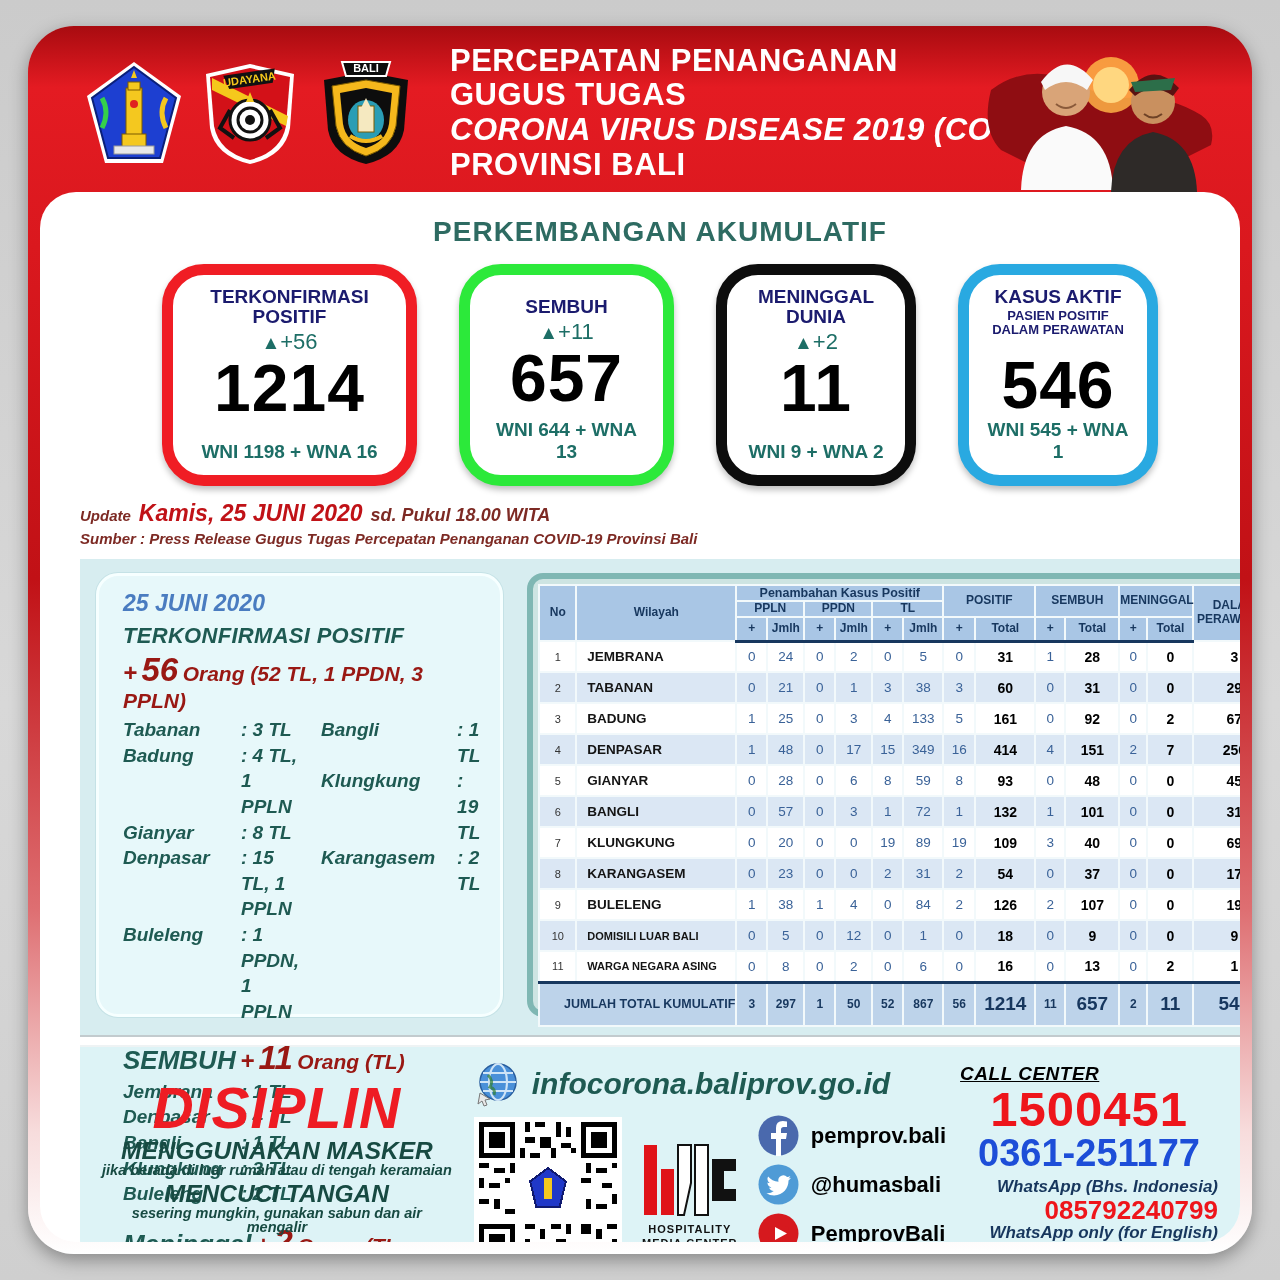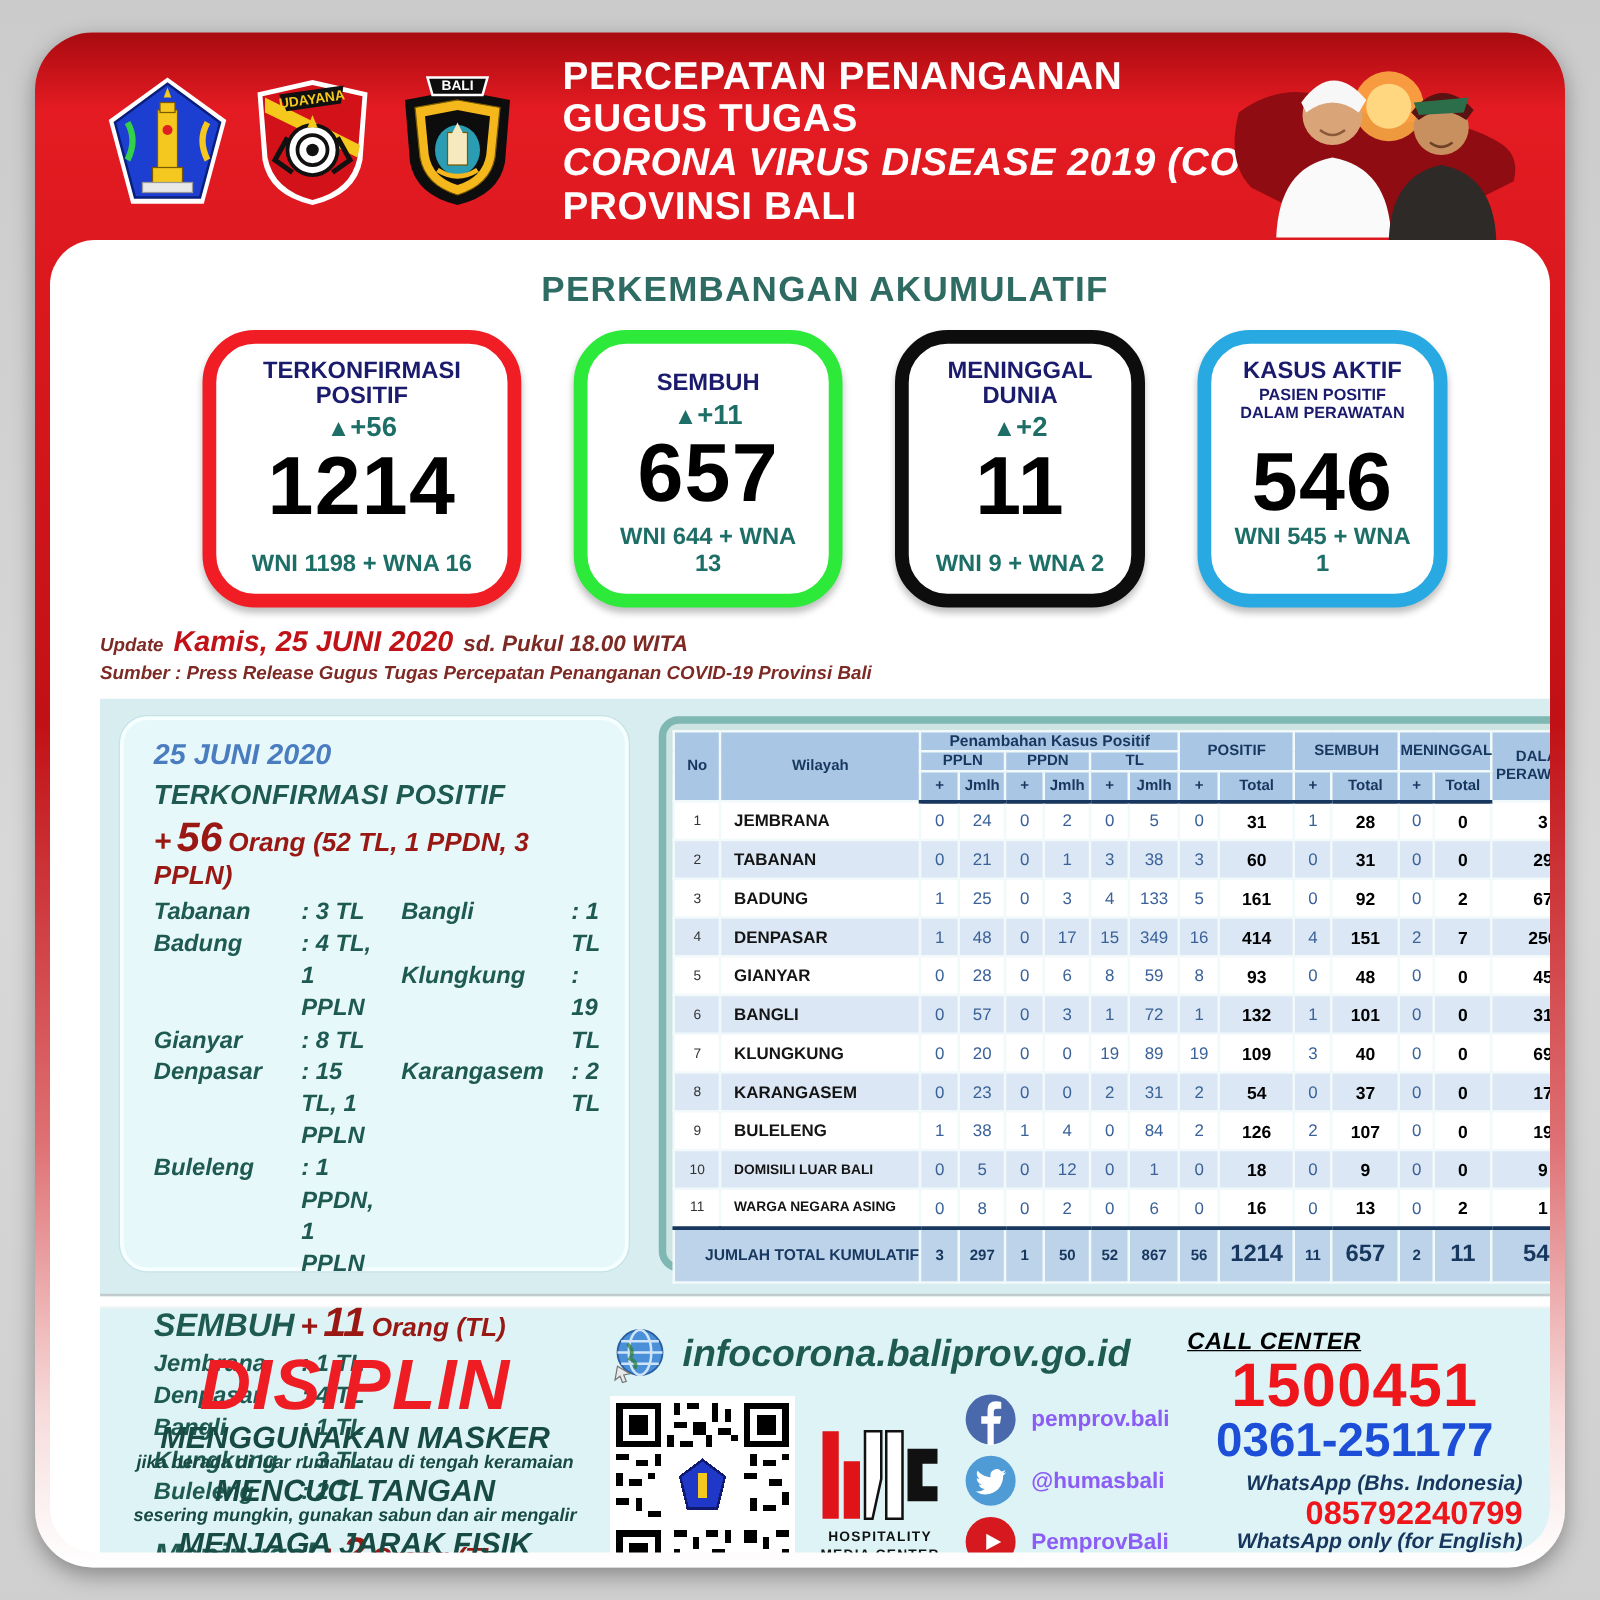--- a/index.html
+++ b/index.html
@@ -32,21 +32,21 @@
   .section-title { text-align:center; margin-top:24px; font-size:28px; font-weight:bold; color:#2e6b62; letter-spacing:1px; }
   
   .cards { display:flex; justify-content:center; align-items:stretch; gap:42px; margin-top:16px; height:222px; }
   .card {
     background:#fff; border-radius:42px; border:11px solid #000;
     padding:12px 14px 8px; text-align:center; display:flex; flex-direction:column; align-items:center;
     box-shadow:0 4px 6px rgba(0,0,0,.25);
   }
   .card .c-title { color:#1b1b6e; font-weight:bold; font-size:19px; line-height:1.05; }
   .card .c-sub   { color:#1b1b6e; font-weight:bold; font-size:13px; line-height:1.1; margin-top:2px; }
-  .card .c-delta { color:#1d6e66; font-weight:bold; font-size:22px; margin-top:2px; }
+  .card .c-delta { color:#1d6e66; font-weight:normal; font-size:22px; margin-top:2px; }
   .card .c-delta .tri { font-size:19px; }
   .card .c-value { color:#000; font-weight:bold; font-size:66px; line-height:1.02; letter-spacing:1px; }
   .card .c-break { color:#1d6e66; font-weight:bold; font-size:19px; margin-top:auto; padding-bottom:4px; }
   .card1 { width:255px; border-color:#f01d24; }
   .card2 { width:215px; border-color:#2ce93a; }
   .card3 { width:200px; border-color:#0d0d0d; }
   .card4 { width:200px; border-color:#29a9e1; }
   .card4 .c-value { margin-top:14px; }
   
   .update { text-align:left; margin-top:14px; font-style:italic; }
@@ -112,21 +112,21 @@
   .mid-col { flex:1; padding-left:6px; }
   .site-row { display:flex; align-items:center; gap:12px; }
   .site-text { color:#1e5a52; font-weight:bold; font-style:italic; font-size:30px; }
   .mid-bottom { display:flex; margin-top:10px; gap:12px; align-items:flex-start; }
   .qr { width:148px; height:148px; background:#fff; flex:none; }
   .hmc { width:112px; text-align:center; margin-top:26px; flex:none; }
   .hmc-cap { font-size:11px; font-weight:bold; letter-spacing:1px; color:#111; line-height:1.25; margin-top:2px; }
   .socials { list-style:none; margin-top:-2px; }
   .socials li { display:flex; align-items:center; gap:12px; margin-bottom:8px; }
   .soc-ic { width:41px; height:41px; flex:none; }
-  .soc-label { color:#8b5cf6; font-weight:bold; font-size:18px; }
+  .soc-label { color:#000000; font-weight:bold; font-size:22px; }
   .call-col { width:296px; padding-top:2px; }
   .cc-label { color:#000000; font-weight:bold; font-style:italic; font-size:19px; text-decoration:underline; letter-spacing:.5px; }
   .cc-phone1 { color:#ee151b; font-weight:bold; font-size:49px; line-height:1; letter-spacing:1px; text-align:center; }
   .cc-phone2 { color:#1d4ed8; font-weight:bold; font-size:38px; line-height:1; text-align:center; }
   .wa { text-align:right; margin-top:6px; }
   .wa-label { color:#17365d; font-weight:bold; font-style:italic; font-size:17px; line-height:1.1; }
   .wa-num { color:#ee151b; font-weight:bold; font-size:26px; line-height:1.05; }
 </style>
 </head>
 <body>

